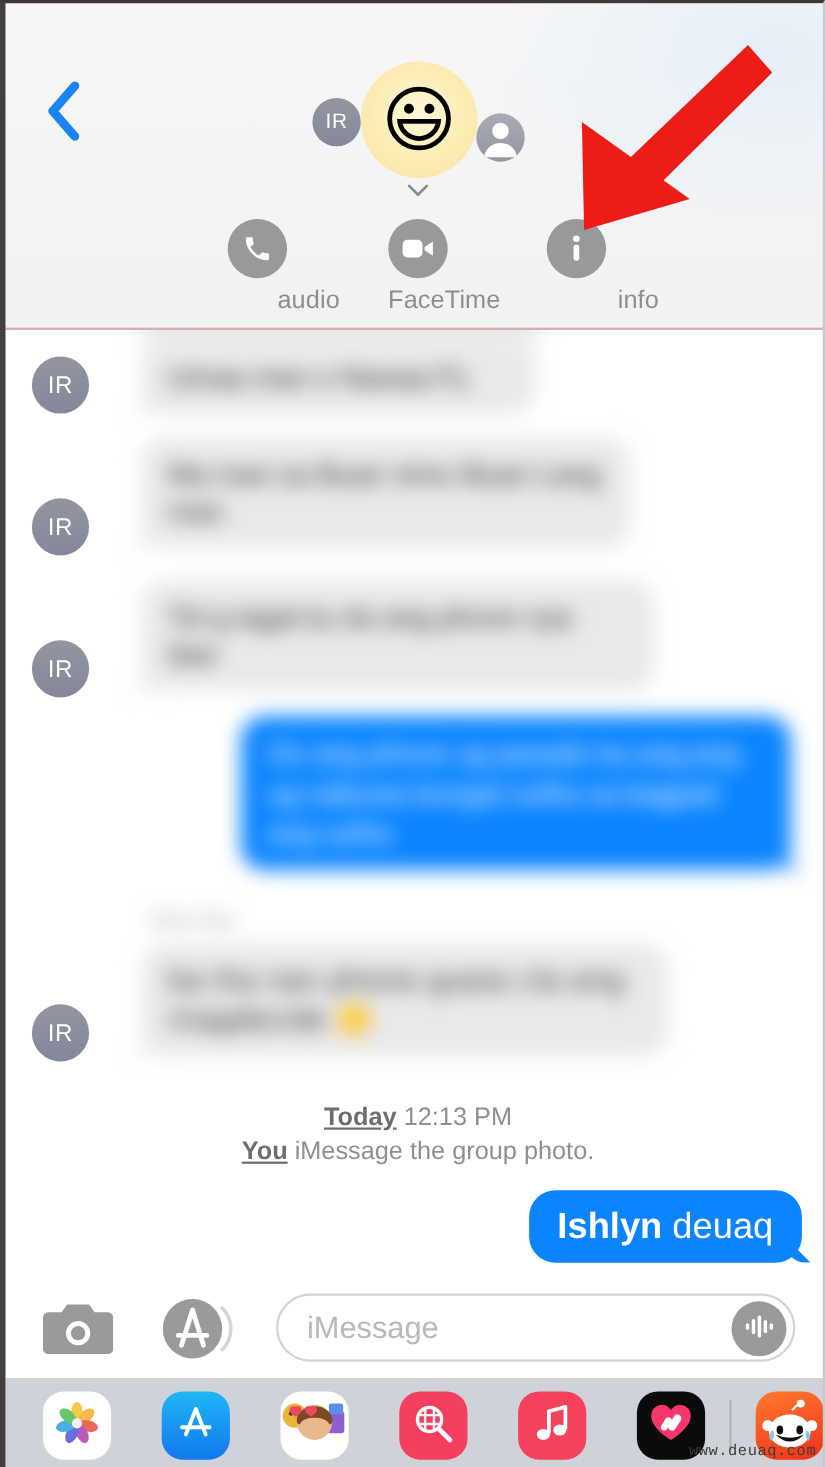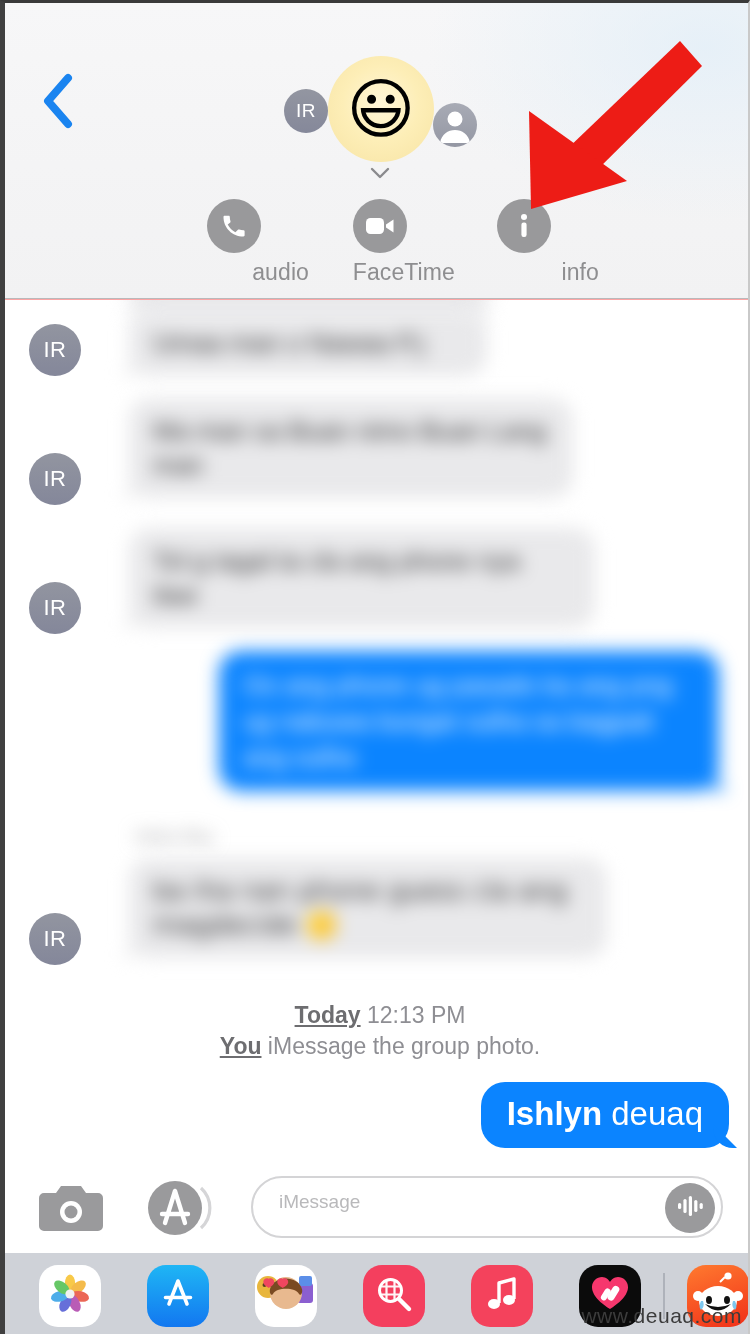--- a/index.html
+++ b/index.html
@@ -173,21 +173,21 @@
   }
   .cam-btn{position:absolute;left:34px;top:22px;width:64px;height:52px;}
   .appstore-btn{position:absolute;left:140px;top:18px;width:72px;height:60px;}
   .msg-field{
     position:absolute;left:246px;top:16px;width:472px;height:62px;
     border:2px solid #d4d4d6;border-radius:31px;
     box-sizing:border-box;background:#ffffff;
   }
   .msg-placeholder{
     position:absolute;left:26px;top:13px;
-    font-size:19px;color:#b9b9bb;
+    font-size:28px;color:#b9b9bb;
   }
   .mic-btn{
     position:absolute;right:6px;top:5px;width:50px;height:50px;
     border-radius:50%;background:#9a9a9c;
     display:flex;align-items:center;justify-content:center;
   }
 
   
   .drawer{
     position:absolute;left:0;top:1250px;width:750px;height:84px;
@@ -197,22 +197,22 @@
     position:absolute;top:12px;width:62px;height:62px;border-radius:19px;
     display:flex;align-items:center;justify-content:center;
     overflow:hidden;
   }
   .drawer-divider{
     position:absolute;left:658px;top:20px;width:2px;height:46px;
     background:#aeb2ba;
   }
   .watermark{
     position:absolute;right:6px;bottom:6px;
-    font-size:21px;color:#3c3c3c;
-    font-family:Liberation Sans, sans-serif;
+    font-size:14px;color:#3c3c3c;
+    font-family:Liberation Mono, monospace;
     letter-spacing:.5px;
     z-index:30;
   }
 </style>
 </head>
 <body>
 
 <div id="screen">
 
   <div class="header">

